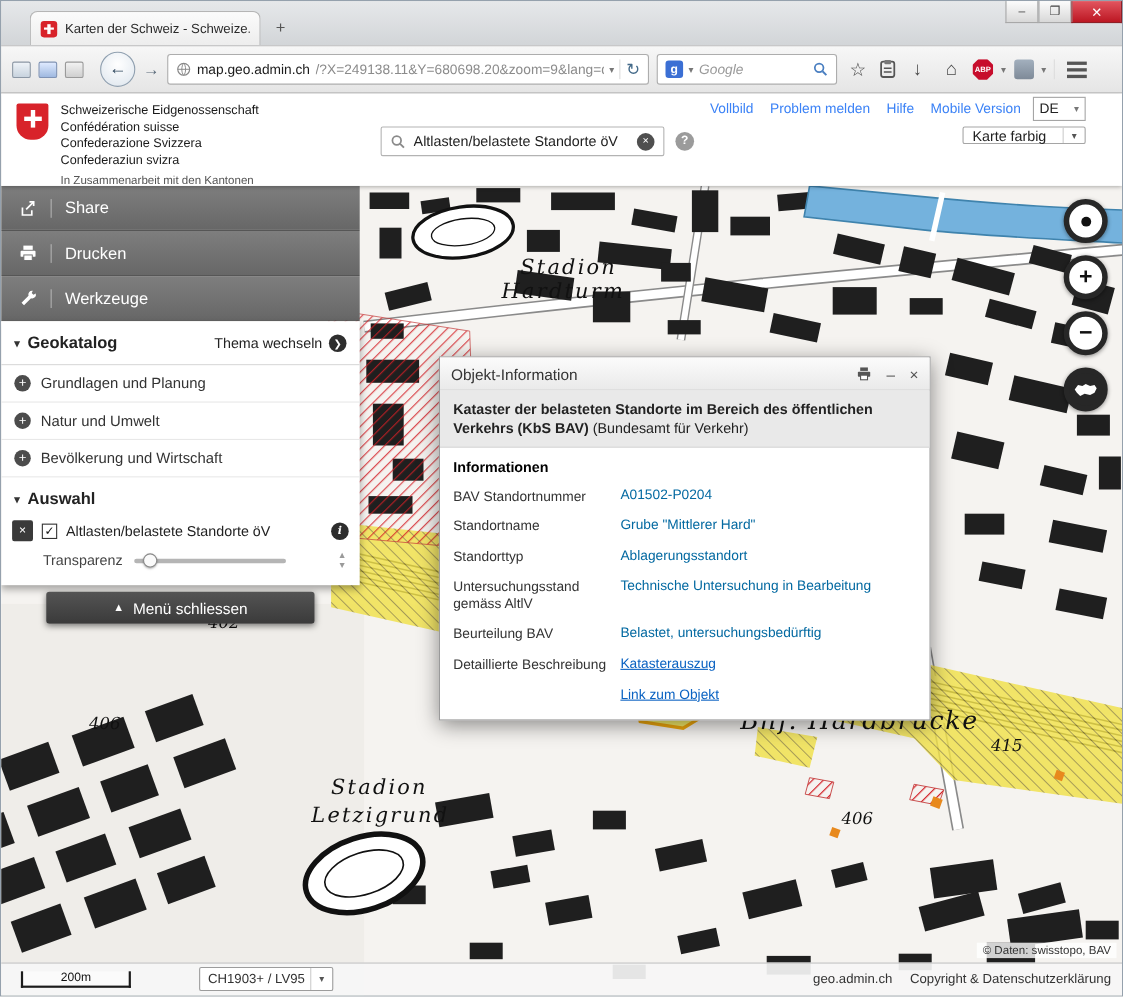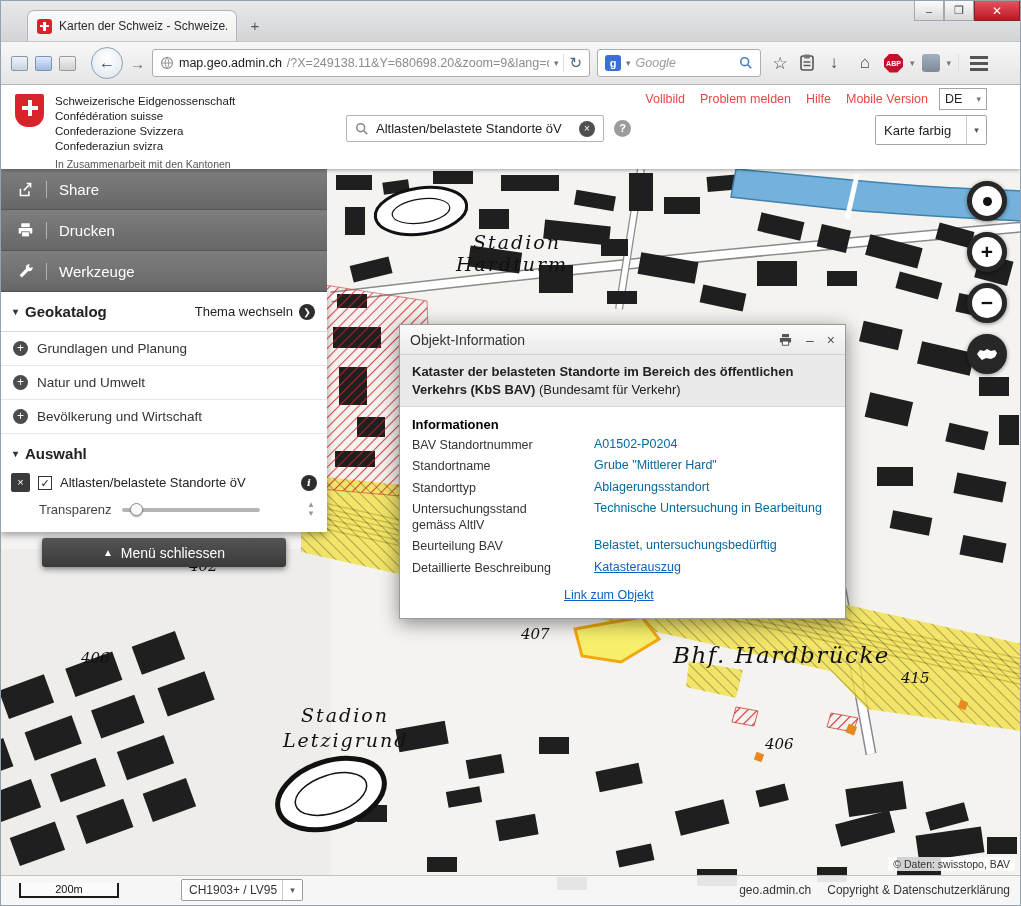--- a/index.html
+++ b/index.html
@@ -46,28 +46,28 @@
   .mapsvg{position:absolute;left:0;top:84px;width:1021px;height:736px;display:block;}
 
   
   .appheader{position:absolute;top:0;left:0;right:0;height:84px;background:#fff;z-index:40;box-shadow:0 1px 4px rgba(0,0,0,.35);}
   .coat{position:absolute;left:14px;top:9px;display:flex;gap:11px;}
   .shield{width:29px;height:33px;background:#d8232a;border-radius:2px 2px 13px 13px;position:relative;flex:none;}
   .shield::before{content:"";position:absolute;left:12.5px;top:6px;width:4px;height:16px;background:#fff;}
   .shield::after{content:"";position:absolute;left:6.5px;top:12px;width:16px;height:4px;background:#fff;}
   .orgtxt{font-size:11.5px;color:#1a1a1a;line-height:1.3;}
   .coop{font-size:10.5px;color:#555;margin-top:4px;}
-  .hlinks{position:absolute;top:7px;right:92px;display:flex;gap:15px;font-size:12.5px;color:#ef4444;}
+  .hlinks{position:absolute;top:7px;right:92px;display:flex;gap:15px;font-size:12.5px;color:#3b82f6;}
   .hlink{cursor:pointer;}
   .langsel{position:absolute;top:3px;right:33px;width:48px;height:22px;background:#fff;border:1px solid #a5a5a5;display:flex;align-items:center;justify-content:space-between;padding:0 5px;font-size:12.5px;color:#222;cursor:pointer;}
   .searchbox{position:absolute;left:345px;top:30px;width:258px;height:27px;background:#fff;border:1px solid #b3b3b3;border-radius:2px;display:flex;align-items:center;gap:7px;padding:0 8px;}
   .sval{font-size:13px;color:#222;flex:1;white-space:nowrap;overflow:hidden;}
   .clearbtn{width:16px;height:16px;border-radius:50%;background:#4f4f4f;color:#fff;font-size:10px;line-height:16px;text-align:center;cursor:pointer;flex:none;}
   .helpq{position:absolute;left:613px;top:35px;width:17px;height:17px;border-radius:50%;background:#9b9b9b;color:#fff;font-size:11px;line-height:17px;text-align:center;font-weight:bold;cursor:pointer;}
-  .stylesel{position:absolute;right:33px;top:30px;width:112px;height:30px;background:#fff;border:1px solid #a5a5a5;border-radius:2px;display:flex;align-items:center;font-size:13px;color:#222;padding-left:8px;cursor:pointer;}
+  .stylesel{position:absolute;right:33px;top:30px;width:112px;height:16px;background:#fff;border:1px solid #a5a5a5;border-radius:2px;display:flex;align-items:center;font-size:13px;color:#222;padding-left:8px;cursor:pointer;}
   .caretbox{margin-left:auto;width:20px;height:100%;border-left:1px solid #ccc;display:flex;align-items:center;justify-content:center;font-size:9px;color:#555;}
 
   
   .sidebar{position:absolute;left:0;top:84px;width:326px;z-index:30;}
   .menubar{height:41px;background:linear-gradient(#7e7e7e,#676767);border-bottom:1px solid #565656;display:flex;align-items:center;padding:0 0 0 16px;color:#fff;font-size:15px;gap:12px;cursor:pointer;text-align:center;}
   .menubar svg{width:17px;height:17px;flex:none;}
   .mbdiv{width:1px;height:17px;background:rgba(255,255,255,.45);}
   .panel{background:#fff;box-shadow:0 3px 7px rgba(0,0,0,.35);}
   .cat-head{display:flex;align-items:center;padding:11px 12px;border-bottom:1px solid #d9d9d9;}
   .cat-title{font-weight:bold;font-size:15px;color:#222;display:flex;gap:7px;align-items:center;cursor:pointer;}
@@ -93,21 +93,21 @@
   
   .popup{position:absolute;left:398px;top:239px;width:447px;z-index:35;background:#fff;border:1px solid #9a9a9a;box-shadow:0 4px 18px rgba(0,0,0,.45);font-size:12.5px;}
   .popup-head{height:30px;display:flex;align-items:center;padding:12px 10px;background:linear-gradient(#fbfbfb,#eaeaea);border-bottom:1px solid #cfcfcf;cursor:move;}
   .popup-title{font-size:14px;color:#333;}
   .popup-icons{margin-left:auto;display:flex;gap:13px;align-items:center;color:#555;}
   .pi{font-size:14px;cursor:pointer;line-height:14px;}
   .popup-dataset{background:#e9e9e9;padding:8px 12px;line-height:1.35;border-bottom:1px solid #d8d8d8;color:#222;font-size:13px;}
   .ds-bold{font-weight:bold;}
   .popup-body{padding:10px 12px 14px;}
   .sect{font-weight:bold;color:#000000;font-size:13px;}
-  .frow{display:flex;margin:5px 0;gap:30px;}
+  .frow{display:flex;margin:11px 0;}
   .flabel{flex:0 0 152px;color:#333;line-height:1.3;}
   .fval{color:#0369a1;}
   .plink{color:#0a62c2;text-decoration:underline;cursor:pointer;}
   .objlink{margin:12px 0 2px 152px;}
 
   
   .map-ctrls{position:absolute;right:13px;top:96px;z-index:25;display:flex;flex-direction:column;gap:11px;}
   .ctrl{width:40px;height:40px;border-radius:50%;background:#fff;border:5px solid #272727;display:flex;align-items:center;justify-content:center;font-size:21px;font-weight:bold;color:#111;cursor:pointer;box-shadow:0 1px 4px rgba(0,0,0,.45);}
   .ctrl .dot{width:9px;height:9px;border-radius:50%;background:#111;}
   .ctrl.overview{background:#272727;}

